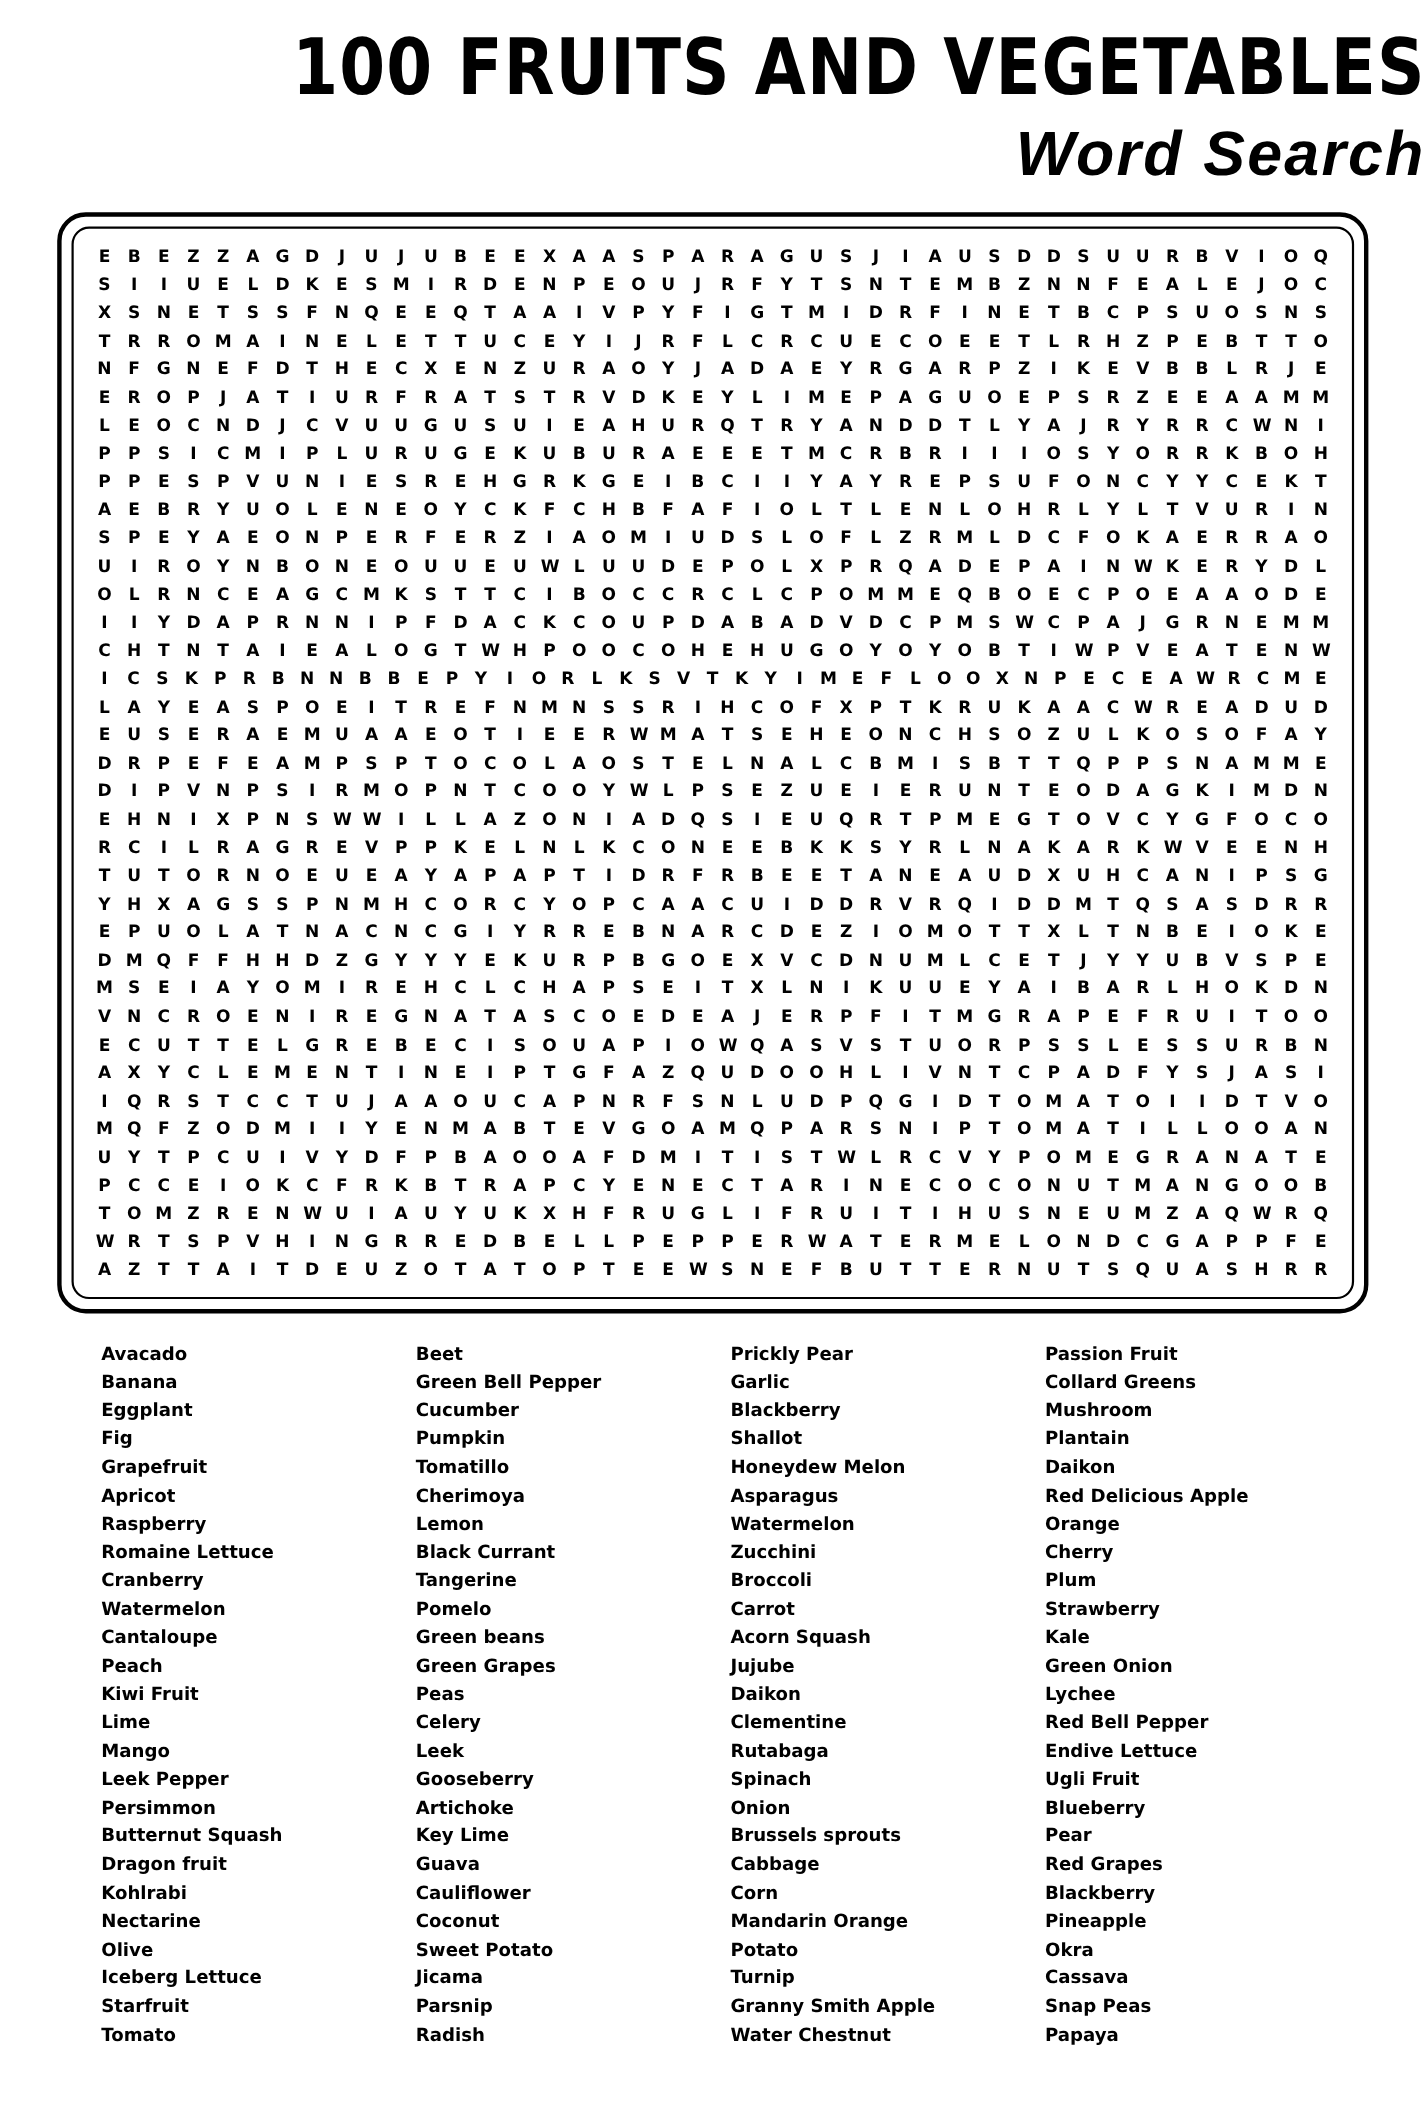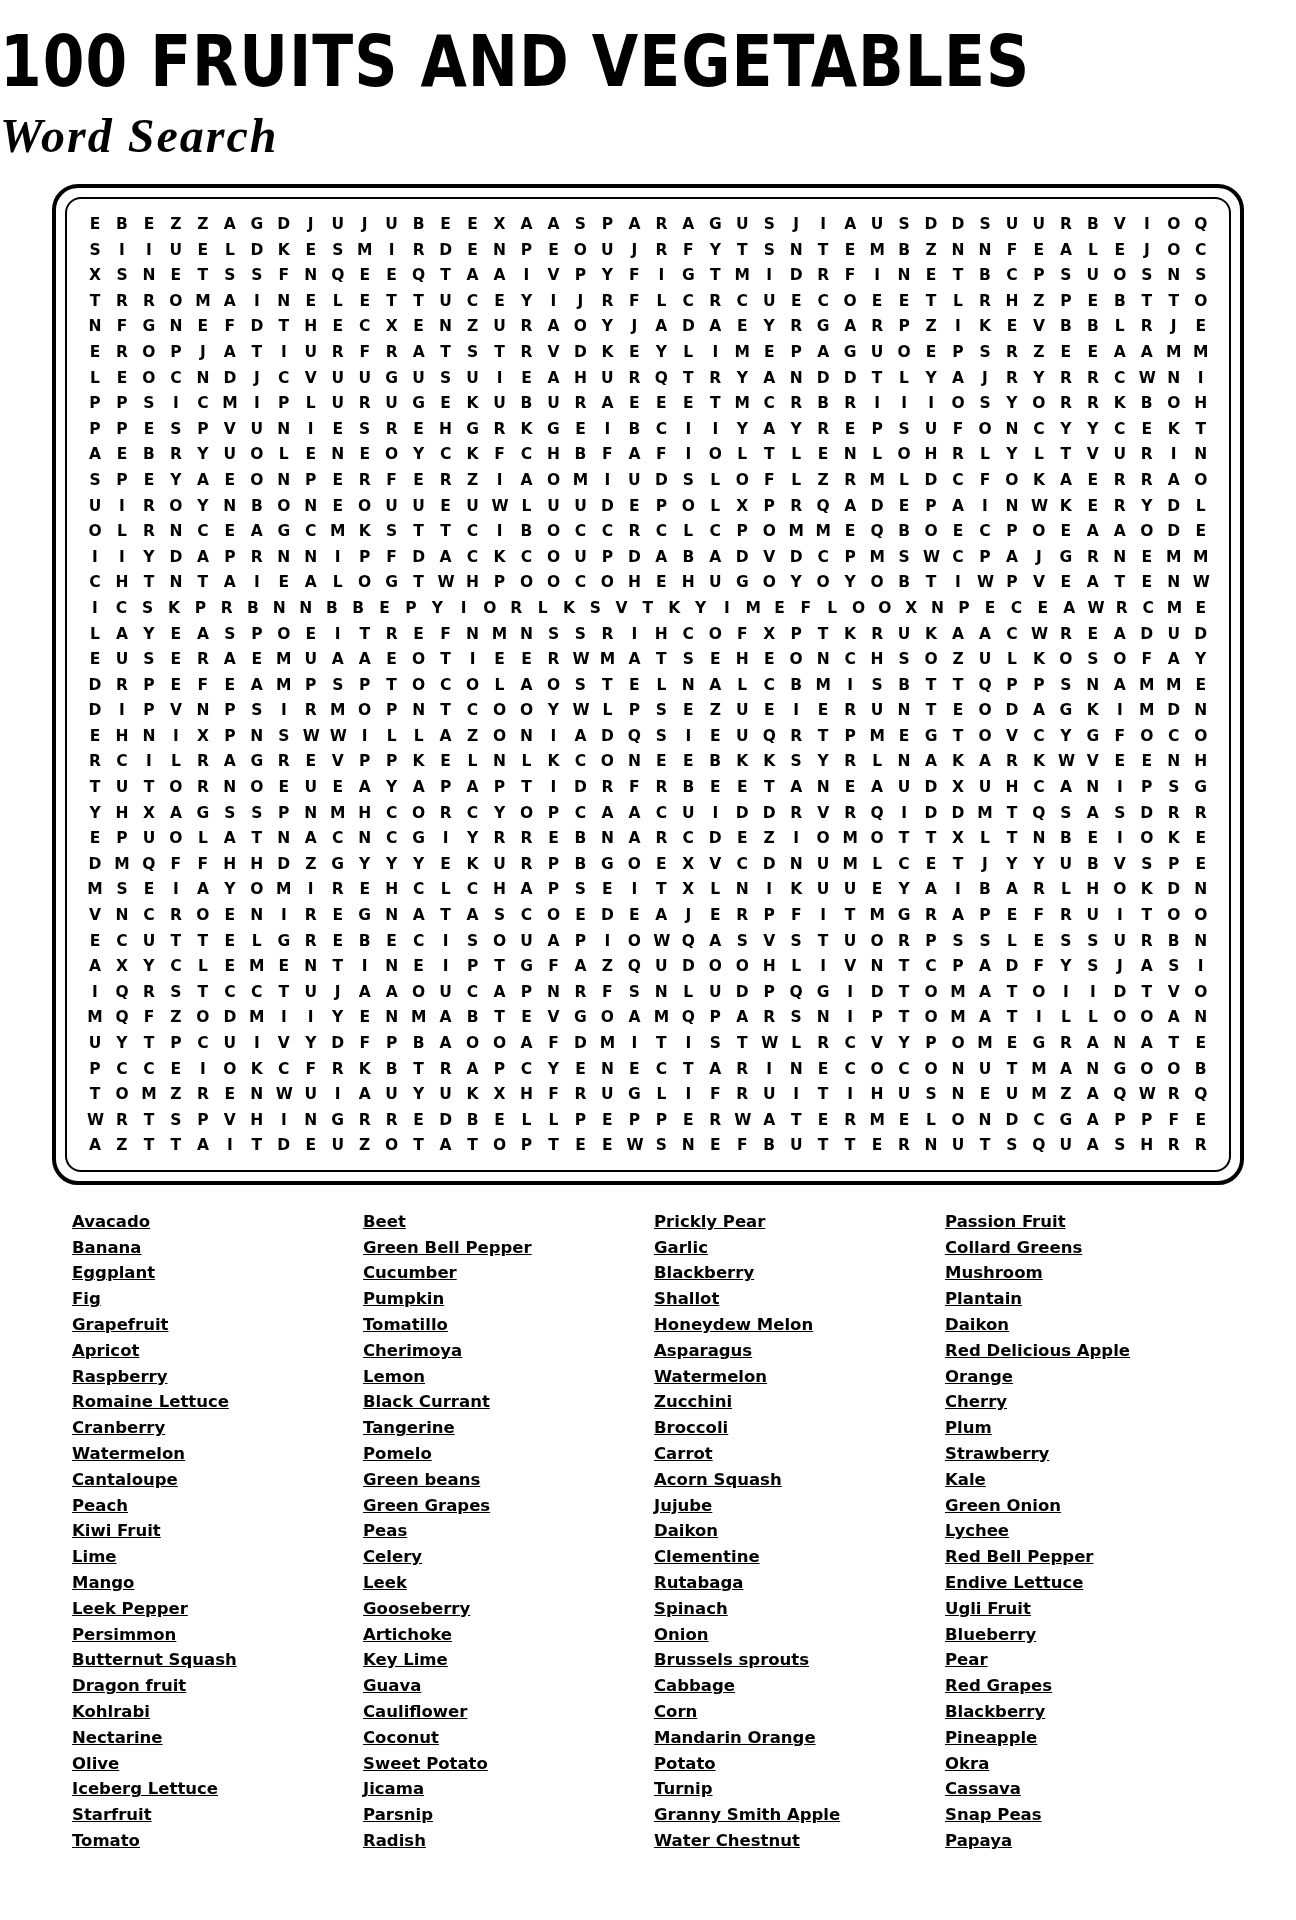--- a/index.html
+++ b/index.html
@@ -16,38 +16,38 @@
   }
   .page {
     position: relative;
     width: 1296px;
     height: 1920px;
     box-sizing: border-box;
     padding: 0;
   }
   
   .title-block {
-    text-align: left;
+    text-align: right;
     padding-top: 26px;
   }
   .title-main {
     font-family: "DejaVu Sans", sans-serif;
     font-weight: bold;
     font-size: 60px;
     letter-spacing: 1px;
     line-height: 1.0;
     transform: scaleY(1.18);
     transform-origin: center top;
     white-space: nowrap;
   }
   .title-sub {
-    font-family: Liberation Serif, serif;
+    font-family: Liberation Sans, sans-serif;
     font-style: italic;
     font-weight: bold;
-    font-size: 48px;
+    font-size: 57px;
     margin-top: 26px;
     line-height: 1.0;
     letter-spacing: 2px;
   }
   
   .grid-outer {
     margin: 24px 52px 0 52px;
     border: 4px solid #000;
     border-radius: 26px;
     padding: 9px;
@@ -70,23 +70,22 @@
   .grid-row:last-child { margin-bottom: 0; }
   .grid-row span {
     display: inline-block;
     width: 16px;
     text-align: center;
   }
   
   .wordlist {
     display: flex;
     margin: 24px 0 0 0;
-    padding: 0 60px 0 72px;
+    padding: 0 60px 0 92px;
     box-sizing: border-box;
-    text-decoration: underline;
   }
   .wl-col {
     width: 25%;
   }
   .wl-col ul {
     list-style: none;
     margin: 0;
     padding: 0;
   }
   .wl-col li {

